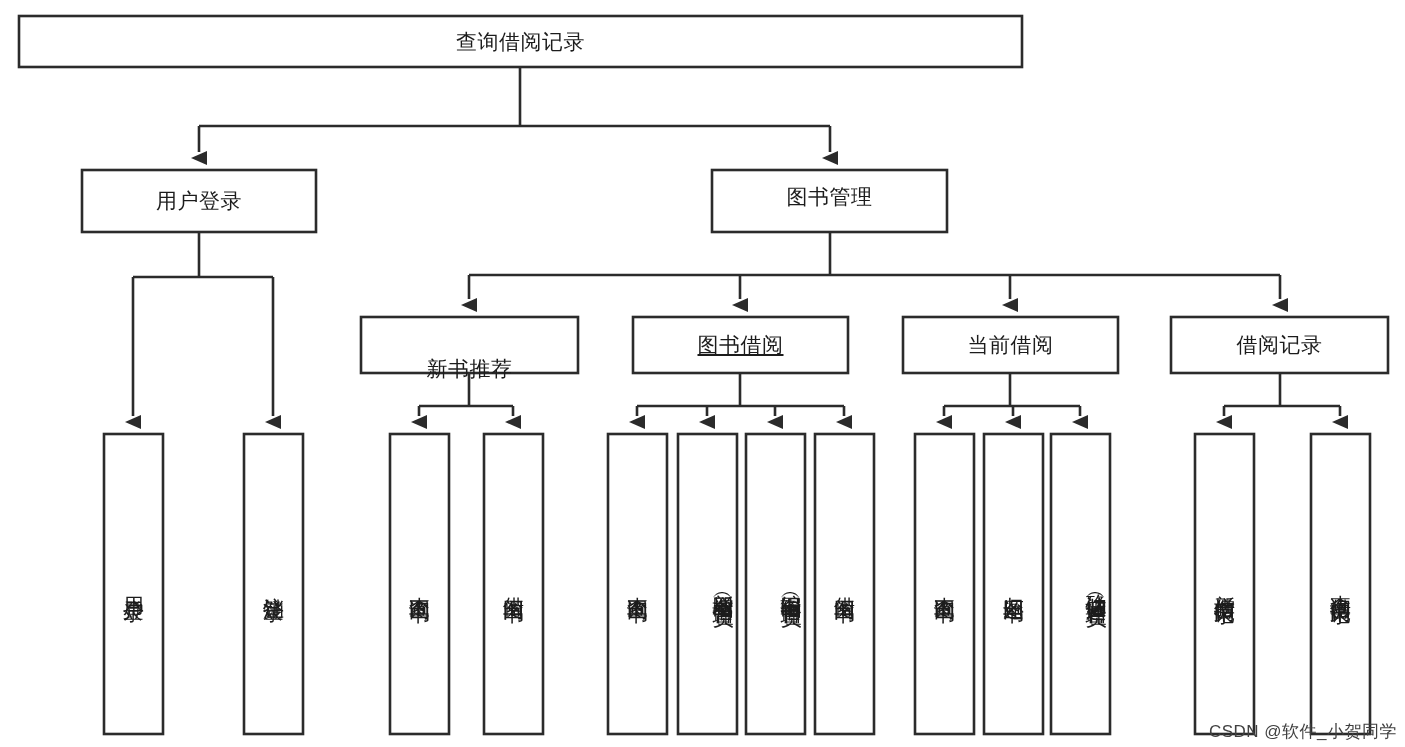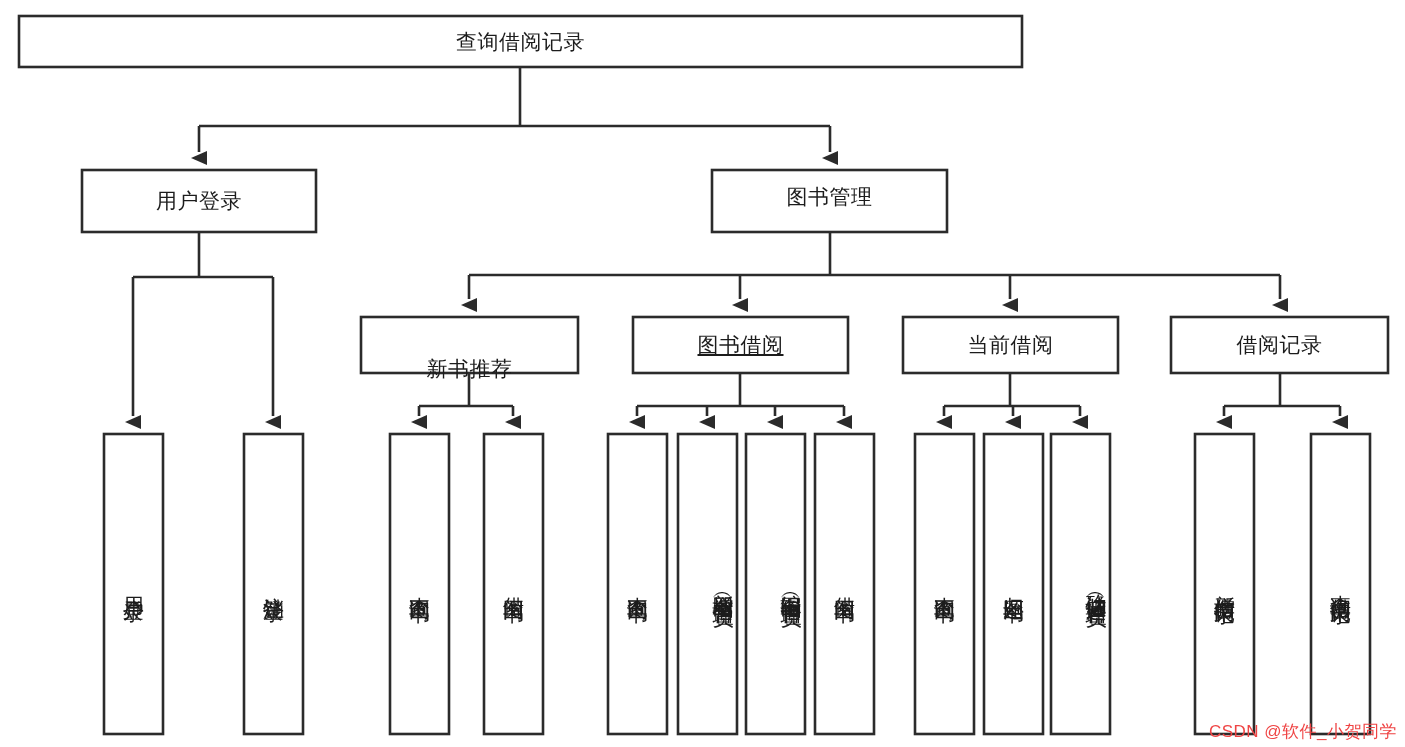--- a/index.html
+++ b/index.html
@@ -68,21 +68,21 @@
   }
   .node-label.vertical.centered {
     align-items: center;
     padding-top: 0;
   }
   .watermark {
     position: absolute;
     right: 8px;
     bottom: 4px;
     font-size: 17px;
-    color: #ef4444;
+    color: #404040;
     font-family: "Liberation Sans", sans-serif;
     letter-spacing: 0.5px;
     white-space: nowrap;
   }
 </style>
 </head>
 <body>
 
 <div id="diagram-root">
 

